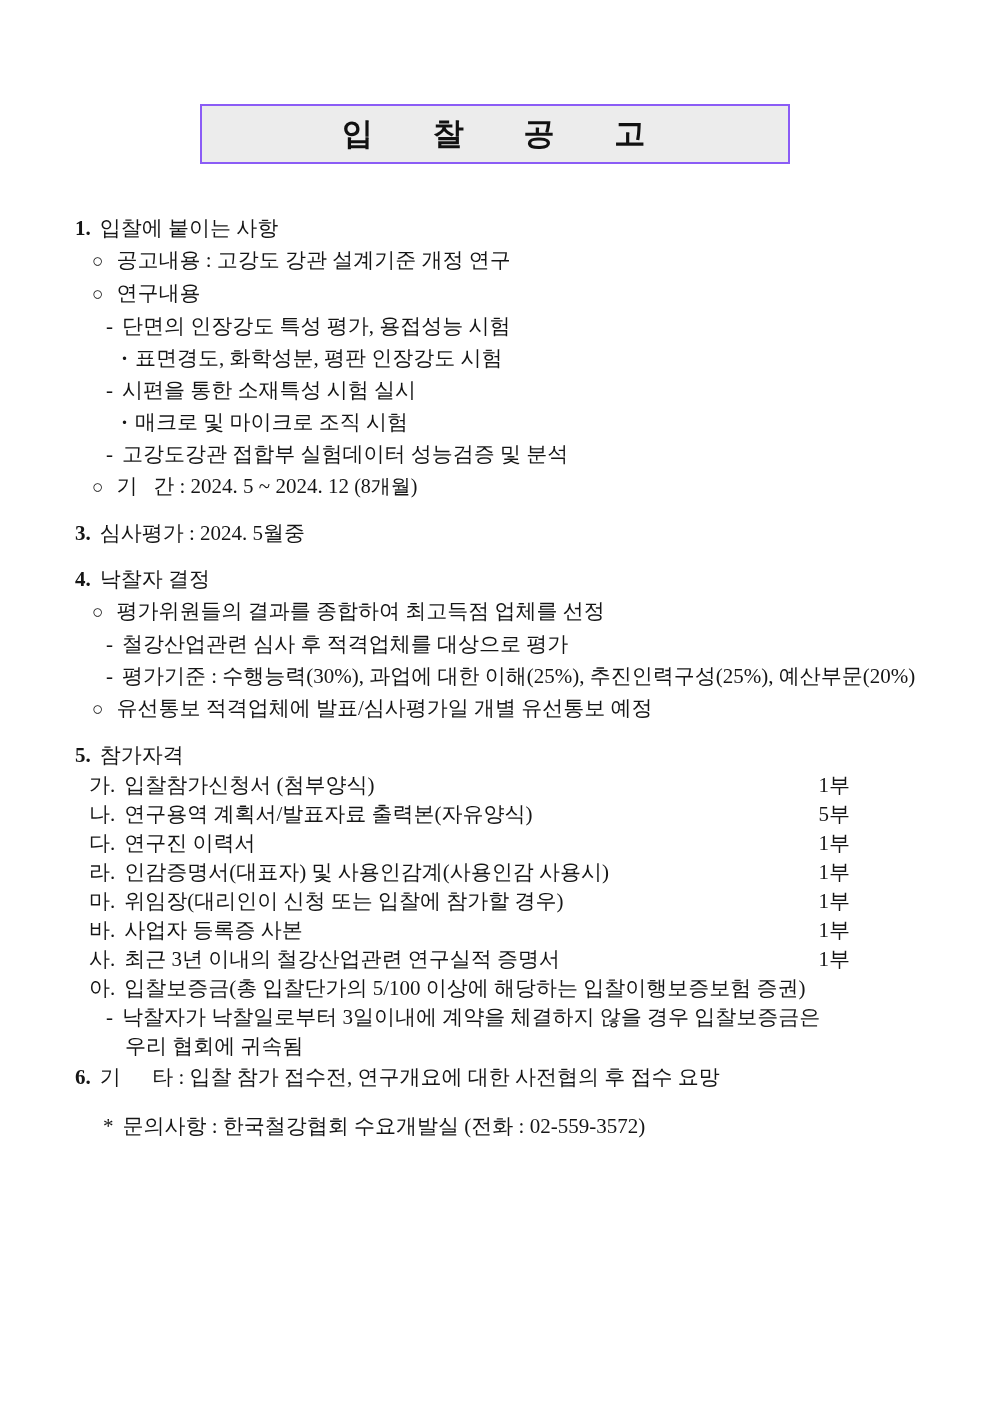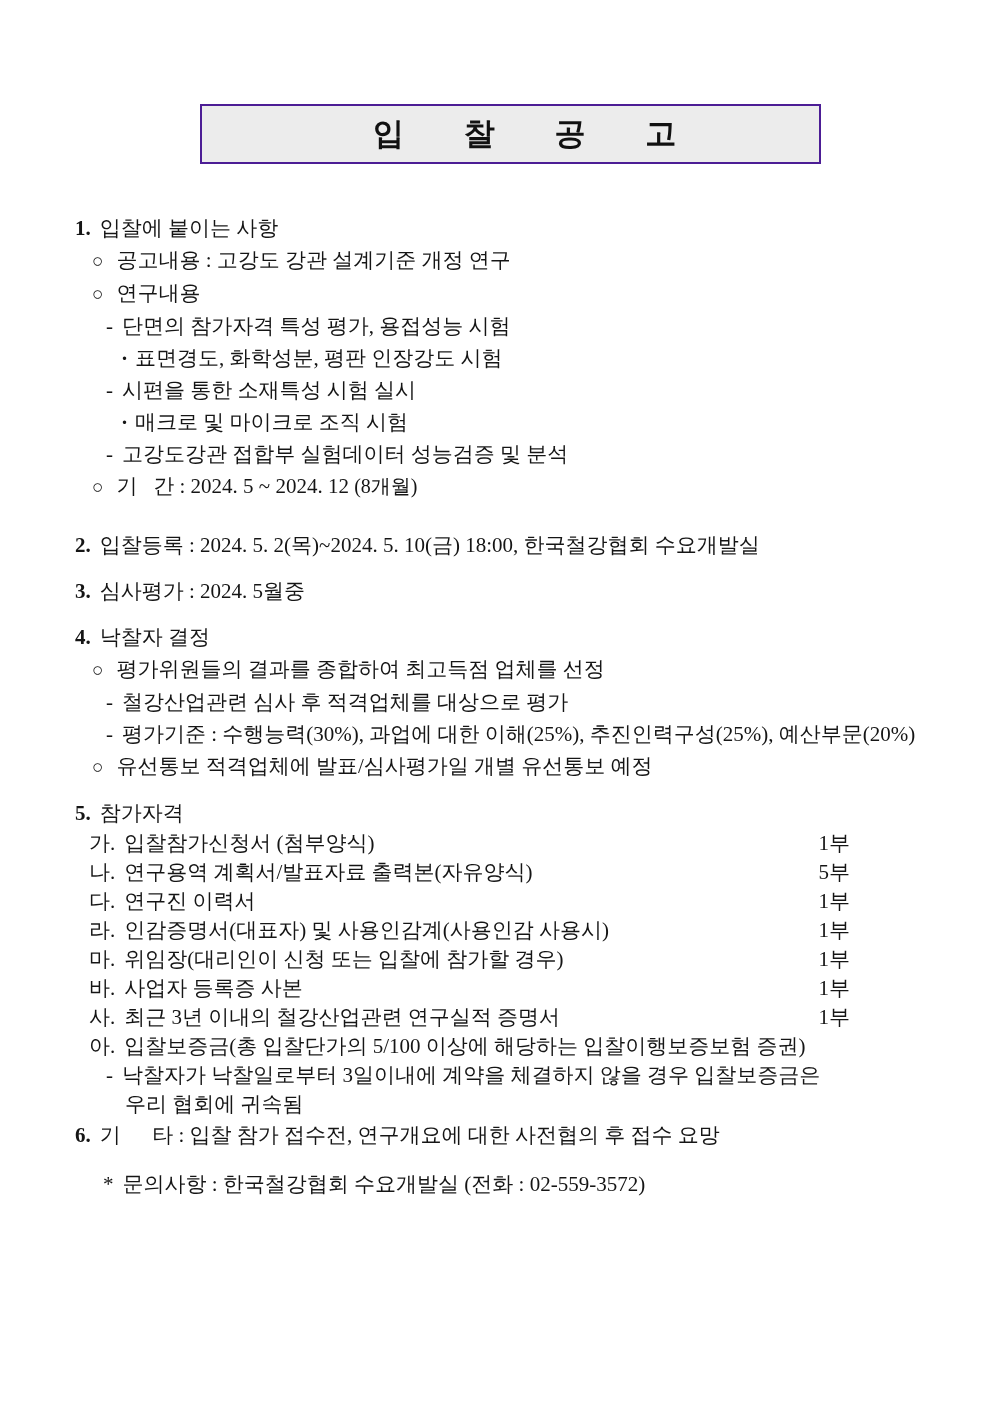--- a/index.html
+++ b/index.html
@@ -6,22 +6,22 @@
   body{
     width:992px;height:1403px;
     font-family:"Liberation Serif","DejaVu Serif",serif;
     color:#151515;
   }
   .page{position:relative;width:992px;height:1403px;background:#ffffff;overflow:hidden;}
 
   
   .title-box{
     position:absolute;left:200px;top:104px;width:586px;height:56px;
-    border:2px solid #4c1d95;background:#ececec;
-    display:flex;align-items:center;justify-content:center;padding-left:31px;
+    border:2px solid #8b5cf6;background:#ececec;
+    display:flex;align-items:center;justify-content:center;
   }
   .title-box .title-text{
     font-size:31px;font-weight:bold;letter-spacing:3px;word-spacing:46px;
     white-space:pre;color:#111;
   }
 
   
   .content{
     position:absolute;left:75px;top:212px;width:890px;
     font-size:21px;line-height:32px;
@@ -53,27 +53,26 @@
 <body>
 
 <div class="page">
   <div class="title-box">
     <span class="title-text">입 찰 공 고</span>
   </div>
   <div class="content" id="doc-lines">
       <div class="line lvl-l0 hdr"><span class="mk">1.</span><span class="bold">입찰에 붙이는 사항</span></div>
       <div class="line lvl-l1"><span class="mk mk-circle">○</span><span class="txt">공고내용 : 고강도 강관 설계기준 개정 연구</span></div>
       <div class="line lvl-l1"><span class="mk mk-circle">○</span><span class="txt">연구내용</span></div>
-      <div class="line lvl-l2"><span class="mk">-</span><span class="txt">단면의 참가자격 특성 평가, 용접성능 시험</span></div>
+      <div class="line lvl-l2"><span class="mk">-</span><span class="txt">단면의 인장강도 특성 평가, 용접성능 시험</span></div>
       <div class="line lvl-l3"><span class="mk mk-dot">·</span><span class="txt">표면경도, 화학성분, 평판 인장강도 시험</span></div>
       <div class="line lvl-l2"><span class="mk">-</span><span class="txt">시편을 통한 소재특성 시험 실시</span></div>
       <div class="line lvl-l3"><span class="mk mk-dot">·</span><span class="txt">매크로 및 마이크로 조직 시험</span></div>
       <div class="line lvl-l2"><span class="mk">-</span><span class="txt">고강도강관 접합부 실험데이터 성능검증 및 분석</span></div>
       <div class="line lvl-l1"><span class="mk mk-circle">○</span><span class="txt">기   간 : 2024. 5 ~ 2024. 12 </span><span class="small">(8개월)</span></div>
-      <div class="line lvl-l0 hdr sp-section-lg"><span class="mk">2.</span><span class="bold">입찰등록</span><span class="txt"> : 2024. 5. 2(목)~2024. 5. 10(금) 18:00, 한국철강협회 수요개발실</span></div>
       <div class="line lvl-l0 hdr sp-section"><span class="mk">3.</span><span class="bold">심사평가</span><span class="txt"> : 2024. 5월중</span></div>
       <div class="line lvl-l0 hdr sp-section"><span class="mk">4.</span><span class="bold">낙찰자 결정</span></div>
       <div class="line lvl-l1"><span class="mk mk-circle">○</span><span class="txt">평가위원들의 결과를 종합하여 최고득점 업체를 선정</span></div>
       <div class="line lvl-l2"><span class="mk">-</span><span class="txt">철강산업관련 심사 후 적격업체를 대상으로 평가</span></div>
       <div class="line lvl-l2"><span class="mk">-</span><span class="txt">평가기준 : 수행능력(30%), 과업에 대한 이해(25%), 추진인력구성(25%), 예산부문(20%)</span></div>
       <div class="line lvl-l1"><span class="mk mk-circle">○</span><span class="txt">유선통보 적격업체에 발표/심사평가일 개별 유선통보 예정</span></div>
       <div class="line lvl-l0 hdr sp-section"><span class="mk">5.</span><span class="bold">참가자격</span></div>
       <div class="line lvl-g"><span class="mk">가.</span><span class="txt">입찰참가신청서 (첨부양식)</span><span class="count">1부</span></div>
       <div class="line lvl-g"><span class="mk">나.</span><span class="txt">연구용역 계획서/발표자료 출력본(자유양식)</span><span class="count">5부</span></div>
       <div class="line lvl-g"><span class="mk">다.</span><span class="txt">연구진 이력서</span><span class="count">1부</span></div>

